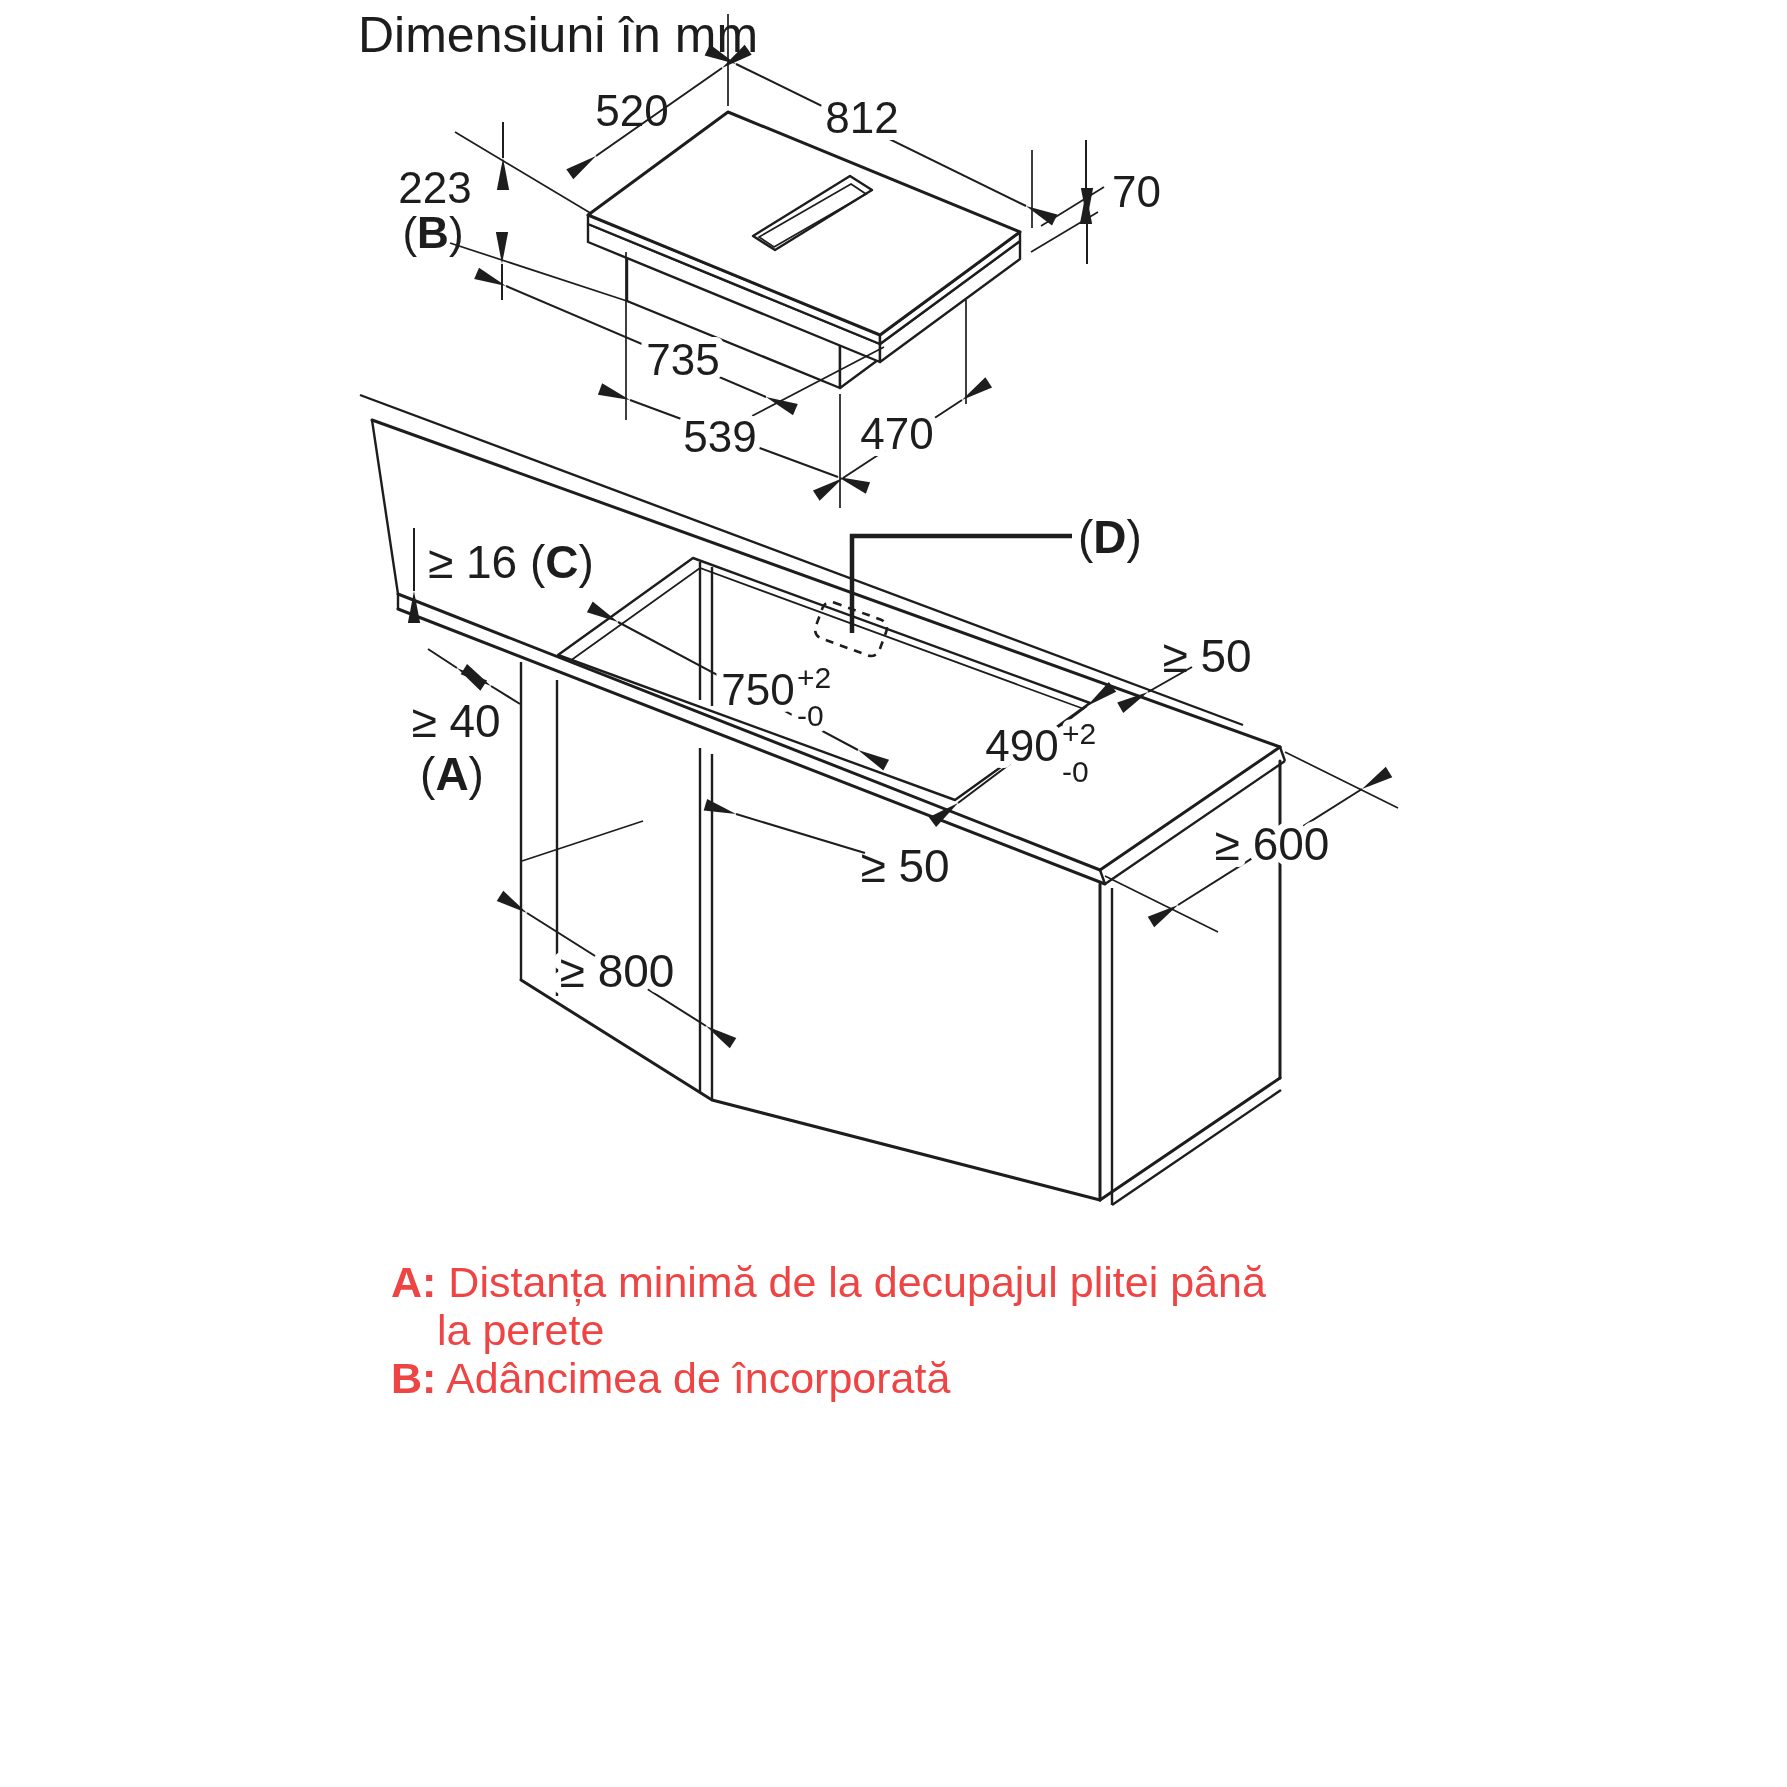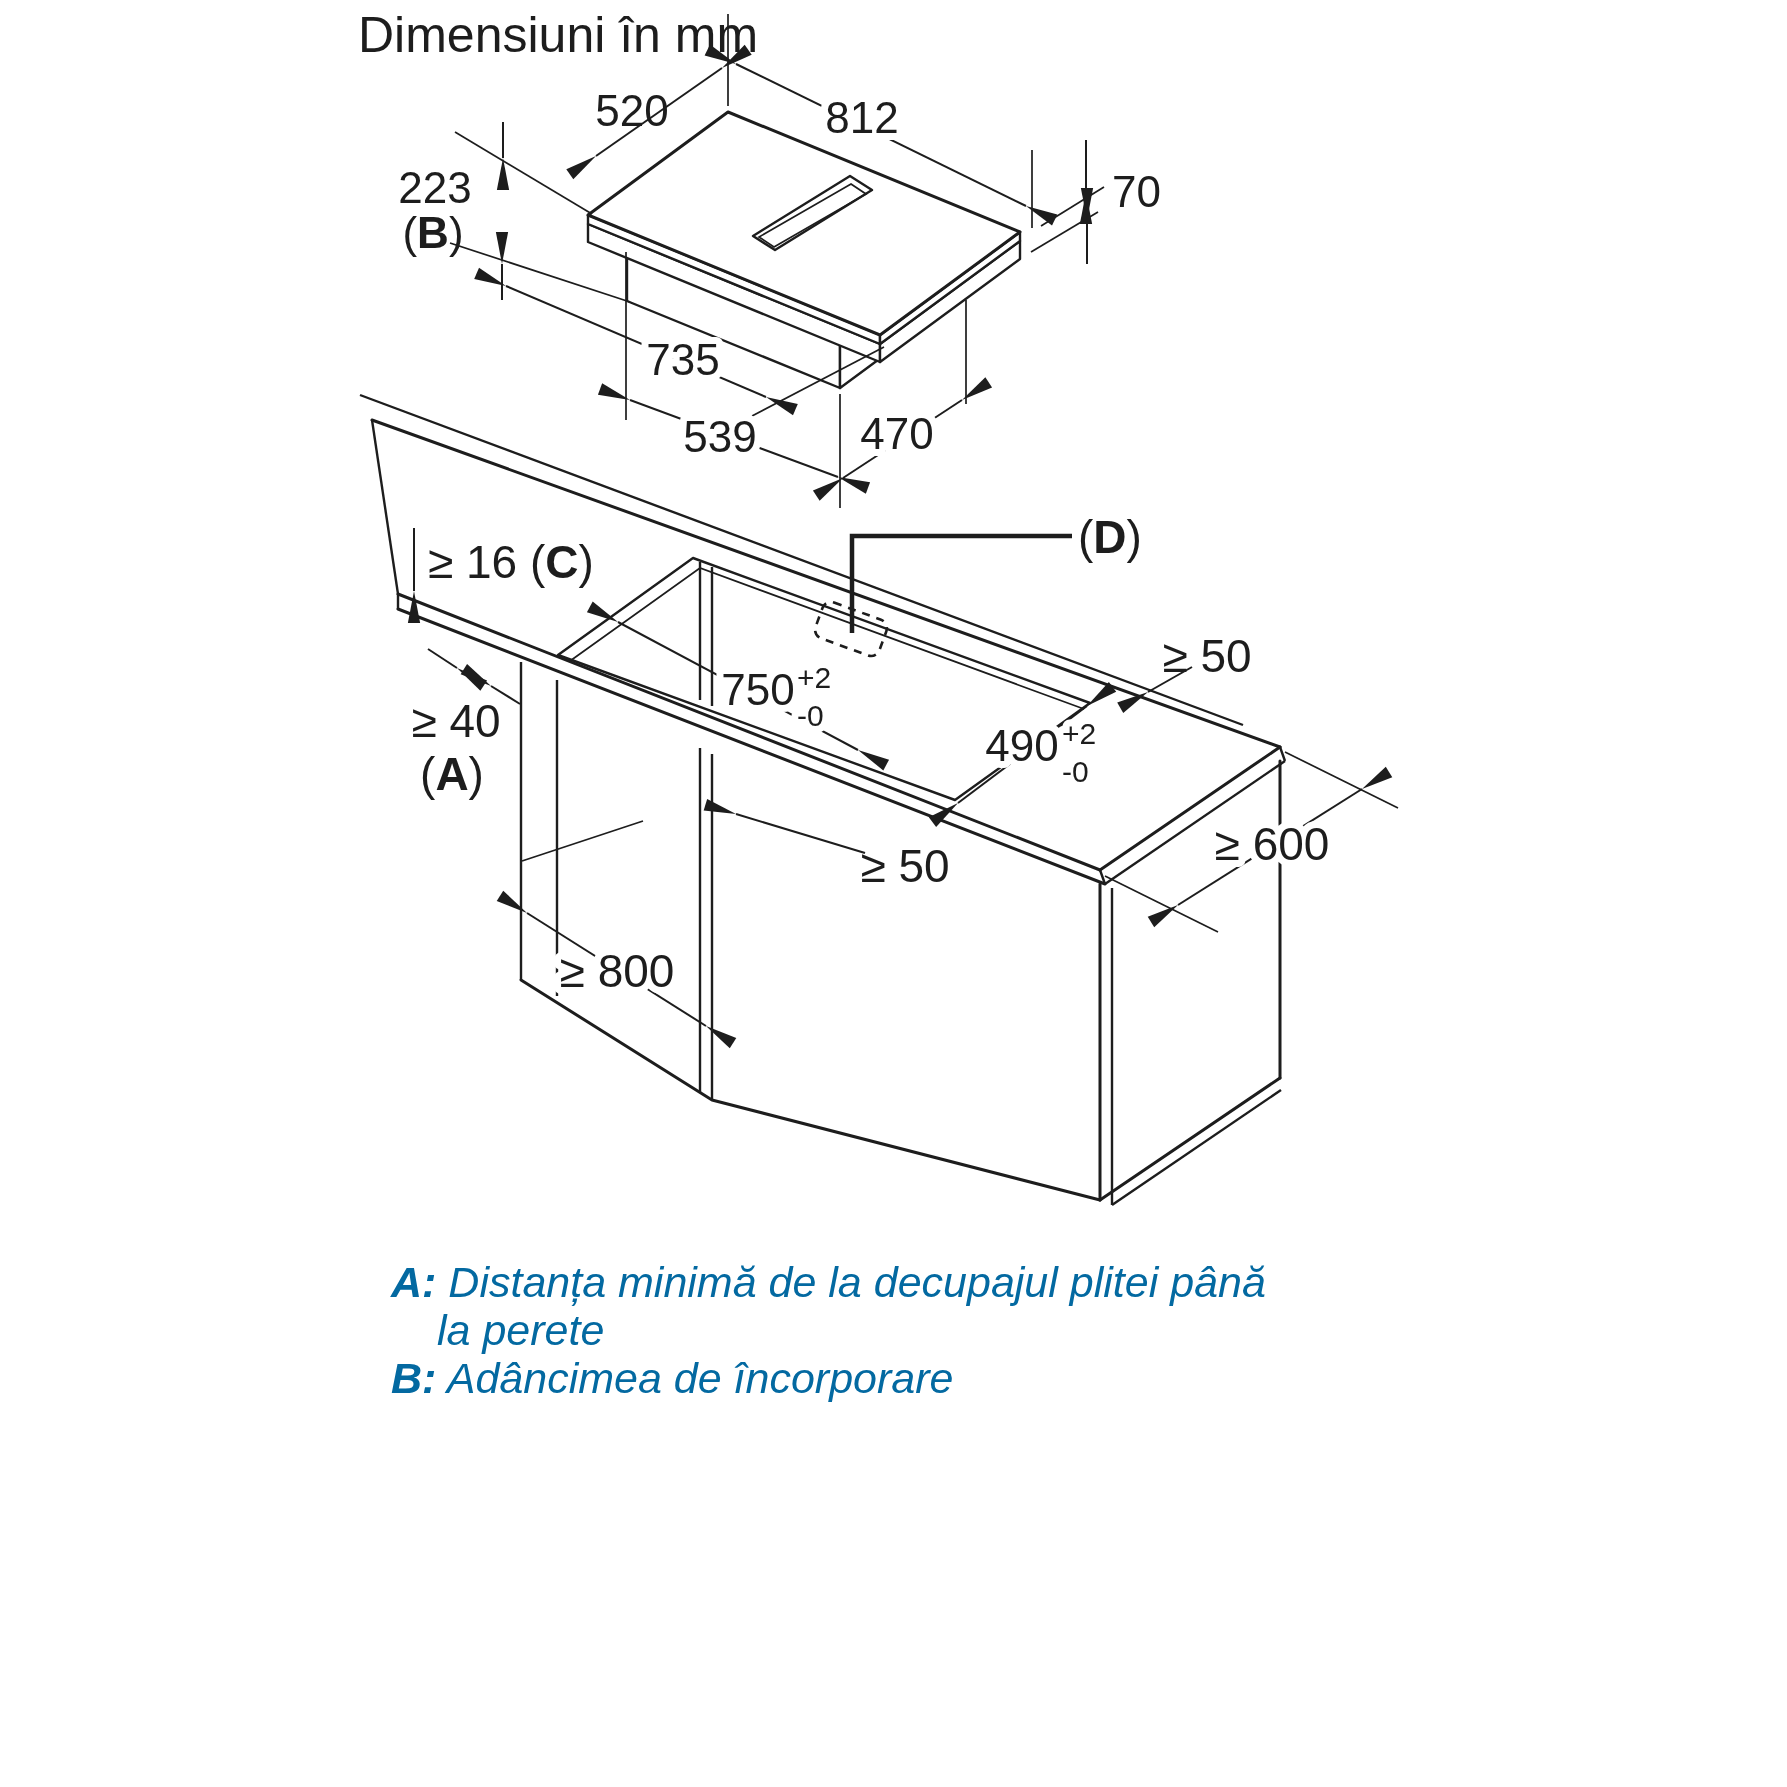--- a/index.html
+++ b/index.html
@@ -20,21 +20,21 @@
   .b{font-weight:bold;}
   .ln{stroke:#1d1d1d;stroke-width:3;fill:none;stroke-linejoin:round;stroke-linecap:round;}
   .ln2{stroke:#1d1d1d;stroke-width:2.4;fill:none;stroke-linejoin:round;}
   .thin{stroke:#1d1d1d;stroke-width:1.7;fill:none;}
   .dline{stroke:#1d1d1d;stroke-width:2;fill:none;}
   .wfill{fill:#ffffff;}
   .leader{stroke:#1d1d1d;stroke-width:4.5;fill:none;}
   .dash{stroke:#1d1d1d;stroke-width:2.6;fill:none;stroke-dasharray:8 7;}
   #legend{
     position:absolute;left:391px;top:1258px;width:890px;
-    font-size:43px;line-height:48px;color:#0369a1;font-style:italic;
+    font-size:43px;line-height:48px;color:#ef4444;
   }
   .legend-row{padding-left:46px;text-indent:-46px;}
   .lk{font-weight:bold;}
   .lt{}
 </style>
 </head>
 <body>
 
 <div id="stage">
 
@@ -160,16 +160,16 @@
       <path class="dline" d="M1178,905 L1362,789" marker-start="url(#arr)" marker-end="url(#arr)"></path>
       <text class="dim-big halo" x="1272" y="860" text-anchor="middle">≥ 600</text>
 
       <path class="dline" d="M527,913 L706,1026" marker-start="url(#arr)" marker-end="url(#arr)"></path>
       <text class="dim-big halo" x="617" y="987" text-anchor="middle">≥ 800</text>
     </g>
   </svg>
 
   <div id="legend">
     <div class="legend-row"><span class="lk">A:</span> <span class="lt">Distanța minimă de la decupajul plitei până la perete</span></div>
-    <div class="legend-row"><span class="lk">B:</span> <span class="lt">Adâncimea de încorporare</span></div>
+    <div class="legend-row"><span class="lk">B:</span> <span class="lt">Adâncimea de încorporată</span></div>
   </div>
 
 </div>
 
 </body></html>

